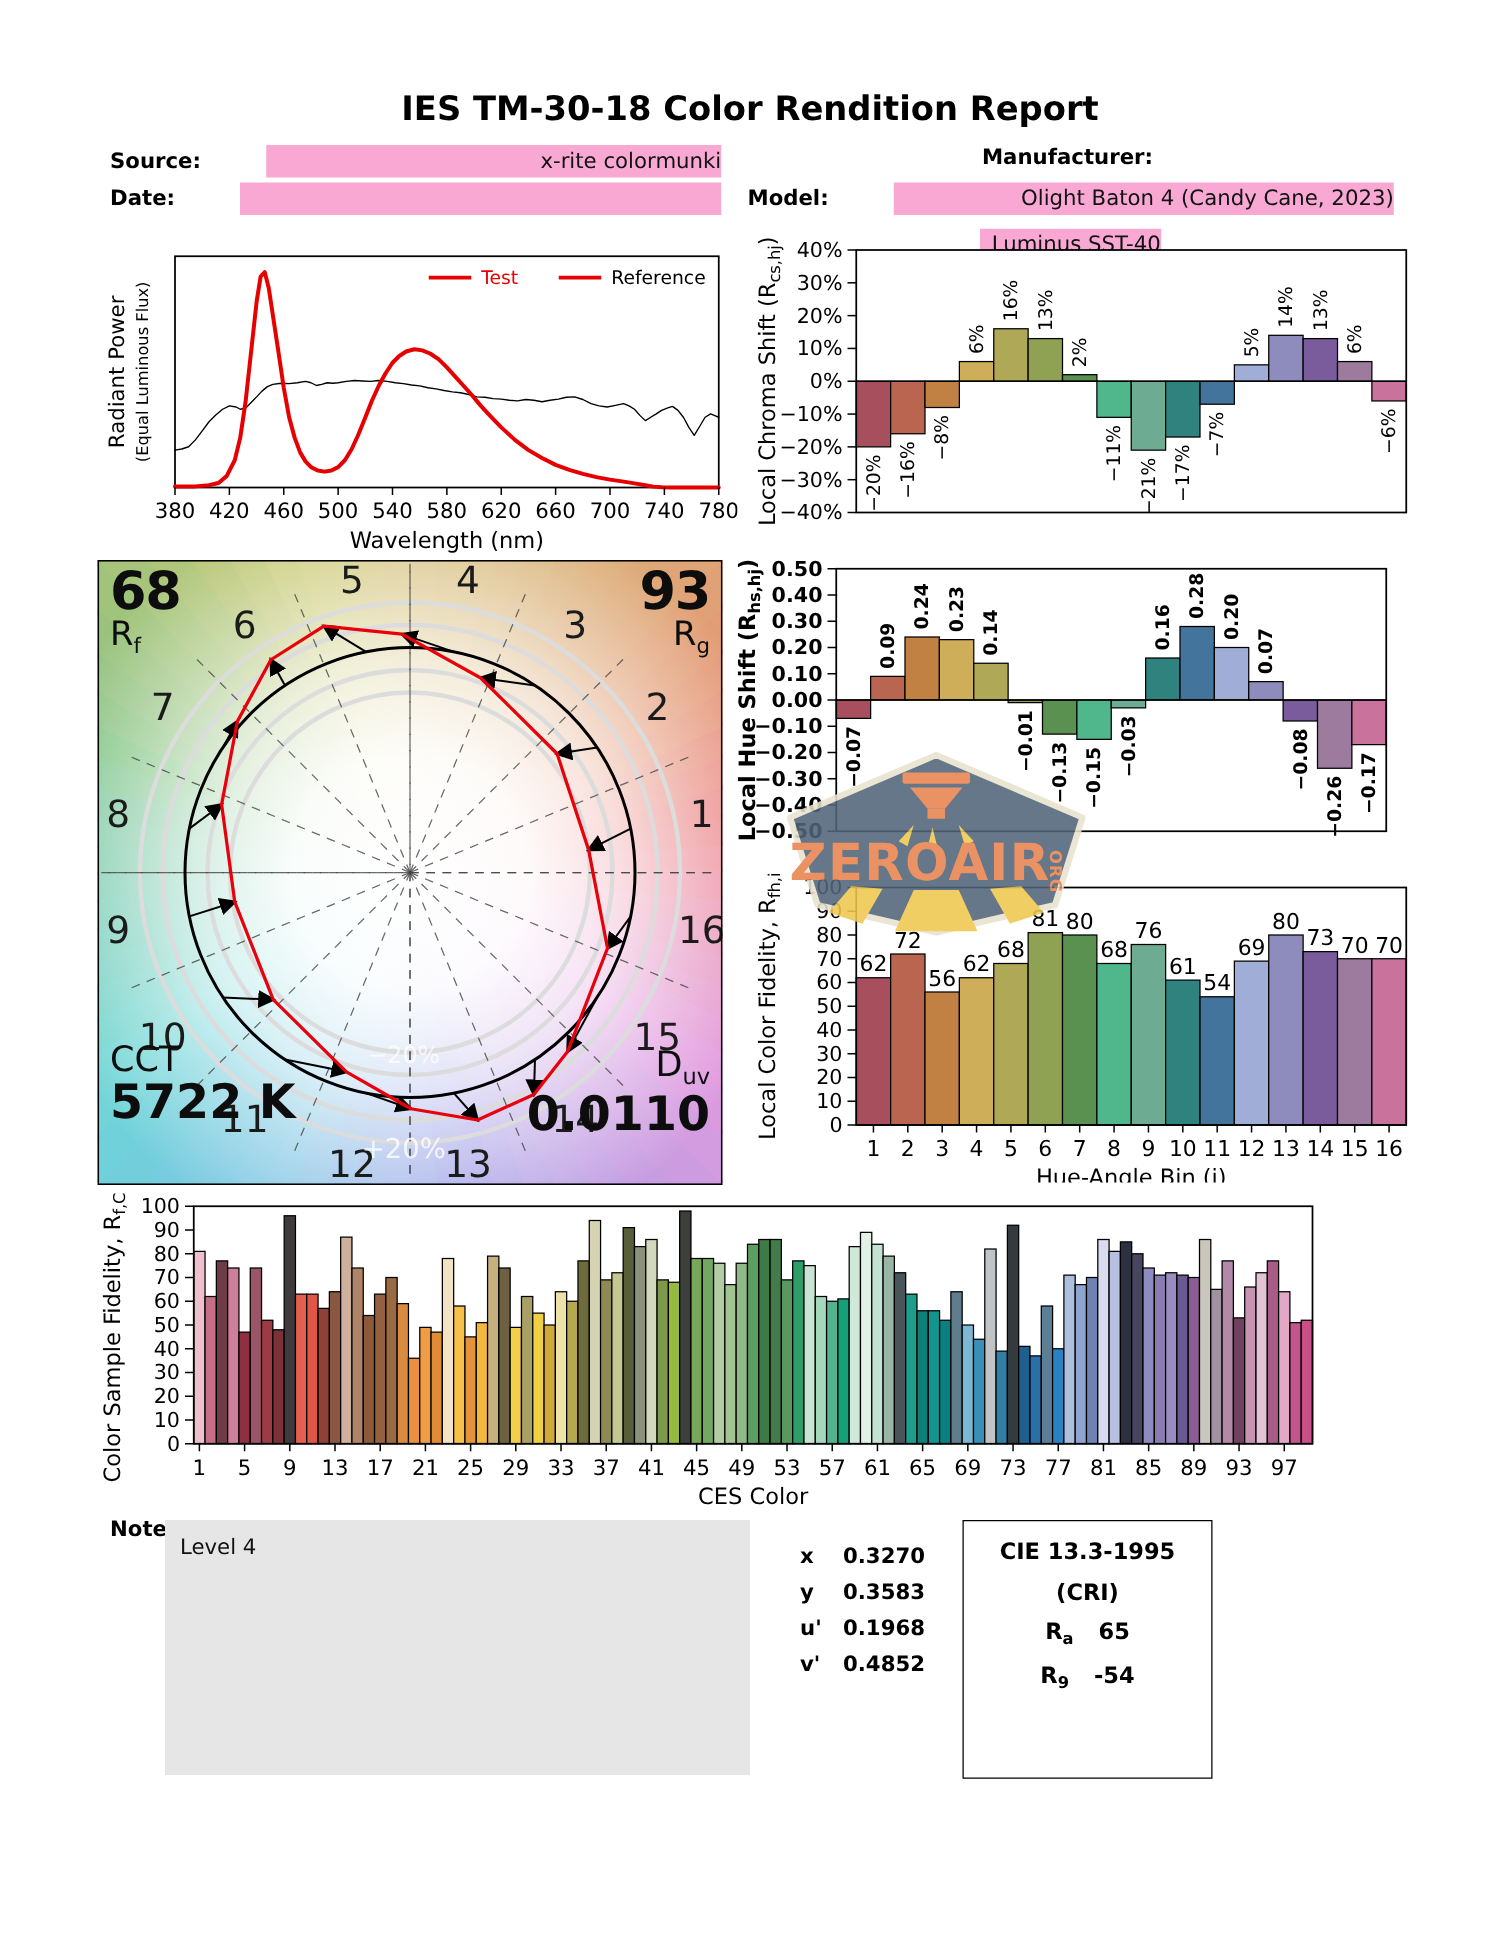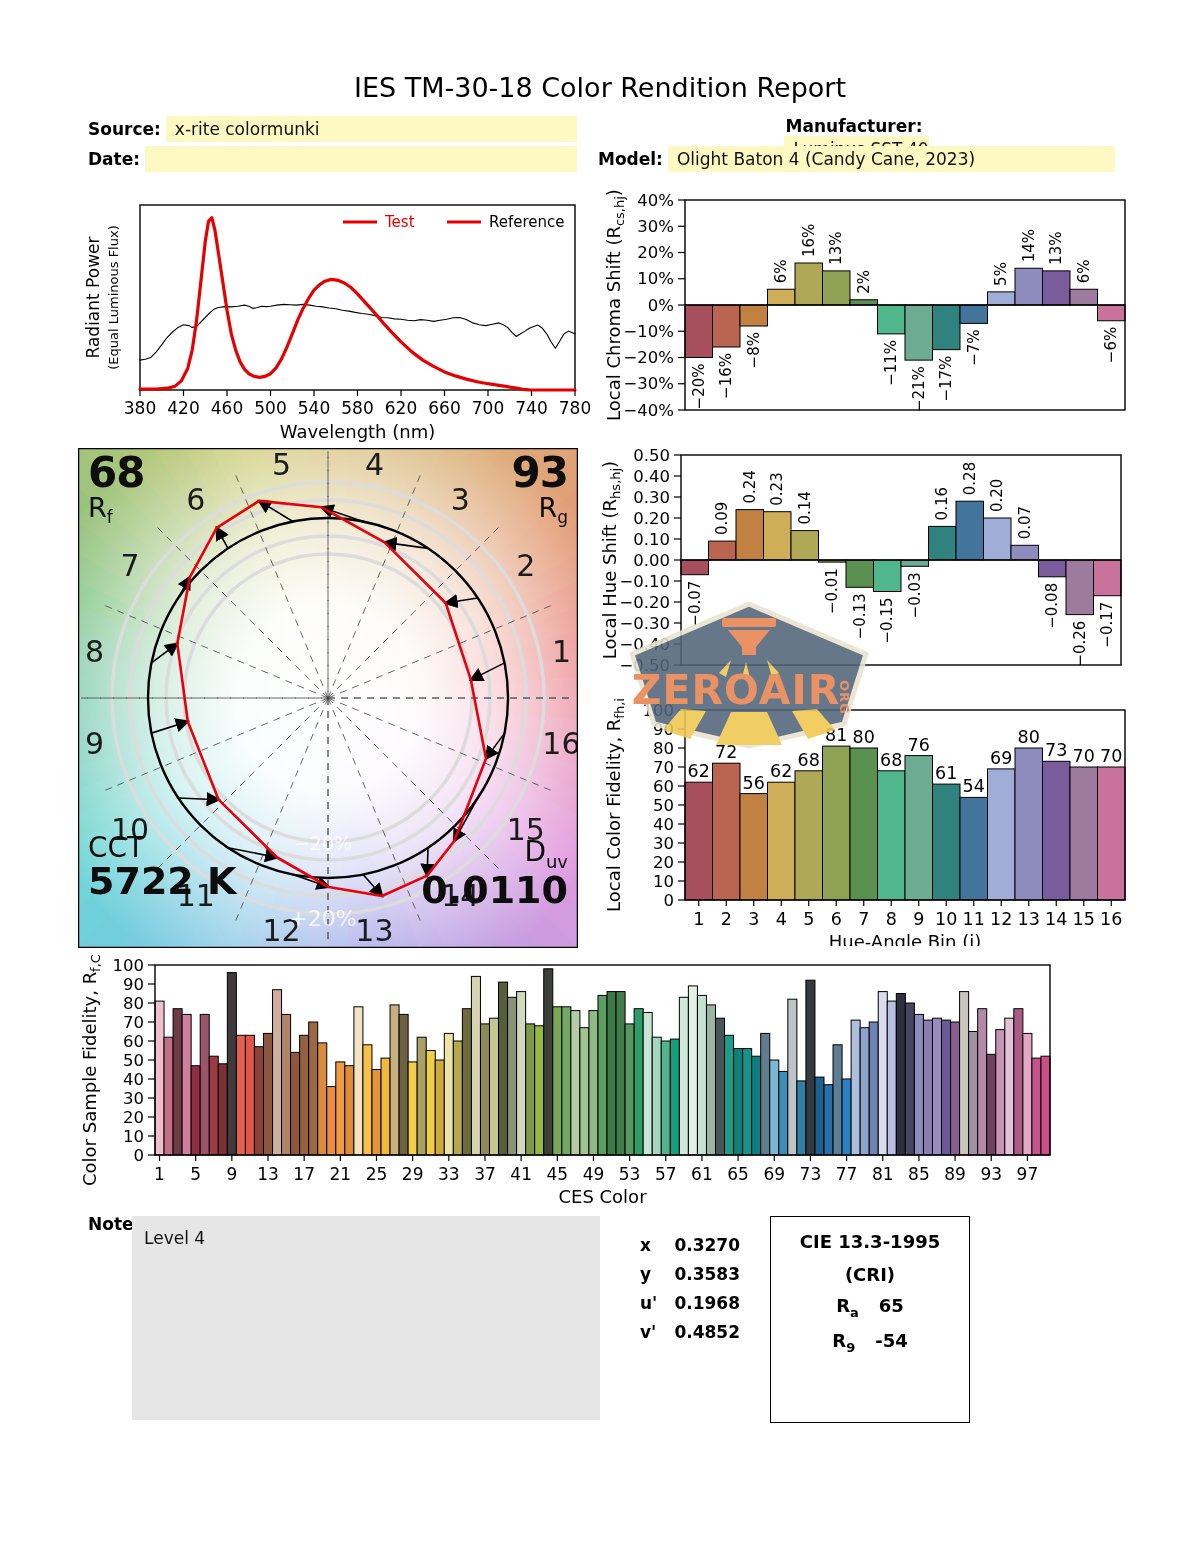--- a/index.html
+++ b/index.html
@@ -1,22 +1,22 @@
 <!DOCTYPE html>
 <html><head>
 <meta charset="utf-8">
 <style>
   html,body{margin:0;padding:0;background:#fff;}
   .page{position:relative;width:1200px;height:1550px;background:#fff;
         font-family:"DejaVu Sans","Liberation Sans",sans-serif;overflow:hidden;}
   .title{position:absolute;left:0;top:72px;width:1200px;text-align:center;
-         font-size:27px;font-weight:normal;color:#000;}
-  .field{position:absolute;display:flex;align-items:center;height:26px;font-size:17px;}
+         font-size:27px;font-weight:bold;color:#000;}
+  .field{position:absolute;display:flex;align-items:center;height:26px;font-size:17px;gap:47px;}
   .flabel{font-weight:bold;color:#000;white-space:nowrap;margin-right:5px;}
-  .fbox{flex:1;background:#fef9c3;height:26px;line-height:26px;padding-left:9px;color:#111;white-space:nowrap;}
+  .fbox{flex:1;background:#f9a8d4;height:26px;line-height:26px;padding-left:9px;color:#111;white-space:nowrap;text-align:right;}
   .chart{position:absolute;}
   svg text{font-family:"DejaVu Sans","Liberation Sans",sans-serif;}
   .cvgwrap{position:absolute;left:78px;top:448px;width:500px;height:500px;}
   .cvg-abs{position:absolute;color:#0d0d0d;line-height:1;}
   .cvg-big{font-size:42px;font-weight:bold;letter-spacing:-1px;}
   .cvg-sym{font-size:27px;}
   .cvg-sym sub{font-size:17px;}
   .cvg-lab{font-size:28px;}
   .cvg-lab sub{font-size:18px;}
   .cvg-val{font-size:38px;font-weight:bold;}
@@ -147,21 +147,21 @@
         <text transform="translate(348.25 167.625) rotate(-90)" font-size="15" text-anchor="end" dominant-baseline="central" fill="#000">−17%</text>
         <text transform="translate(375.75 141.375) rotate(-90)" font-size="15" text-anchor="end" dominant-baseline="central" fill="#000">−7%</text>
         <text transform="translate(403.25 97.875) rotate(-90)" font-size="15" text-anchor="start" dominant-baseline="central" fill="#000">5%</text>
         <text transform="translate(430.75 74.25) rotate(-90)" font-size="15" text-anchor="start" dominant-baseline="central" fill="#000">14%</text>
         <text transform="translate(458.25 76.875) rotate(-90)" font-size="15" text-anchor="start" dominant-baseline="central" fill="#000">13%</text>
         <text transform="translate(485.75 95.25) rotate(-90)" font-size="15" text-anchor="start" dominant-baseline="central" fill="#000">6%</text>
         <text transform="translate(513.25 138.75) rotate(-90)" font-size="15" text-anchor="end" dominant-baseline="central" fill="#000">−6%</text>
         <text transform="translate(22 117) rotate(-90)" text-anchor="middle" font-size="18" fill="#000"><tspan>Local Chroma Shift (R</tspan><tspan font-size="13" dy="4">cs,hj</tspan><tspan dy="-4">)</tspan></text>
       </svg>
   </div>
-  <div class="chart" style="left:594px;top:443px;">
+  <div class="chart" style="left:582px;top:443px;font-weight:bold;">
     <svg id="svg-hue" width="542" height="240">
         <rect x="87" y="12" width="440" height="210" fill="#fff"></rect>
         <rect x="87" y="117" width="27.5" height="14.700000000000017" fill="#a84f5e" stroke="#000" stroke-width="1"></rect>
         <rect x="114.5" y="98.10000000000001" width="27.5" height="18.89999999999999" fill="#b9654f" stroke="#000" stroke-width="1"></rect>
         <rect x="142" y="66.6" width="27.5" height="50.400000000000006" fill="#c08143" stroke="#000" stroke-width="1"></rect>
         <rect x="169.5" y="68.7" width="27.5" height="48.3" fill="#cfae59" stroke="#000" stroke-width="1"></rect>
         <rect x="197" y="87.6" width="27.5" height="29.400000000000006" fill="#afa957" stroke="#000" stroke-width="1"></rect>
         <rect x="224.5" y="117" width="27.5" height="2.1000000000000085" fill="#8fa254" stroke="#000" stroke-width="1"></rect>
         <rect x="252" y="117" width="27.5" height="27.30000000000001" fill="#5a9150" stroke="#000" stroke-width="1"></rect>
         <rect x="279.5" y="117" width="27.5" height="31.5" fill="#50b78c" stroke="#000" stroke-width="1"></rect>

